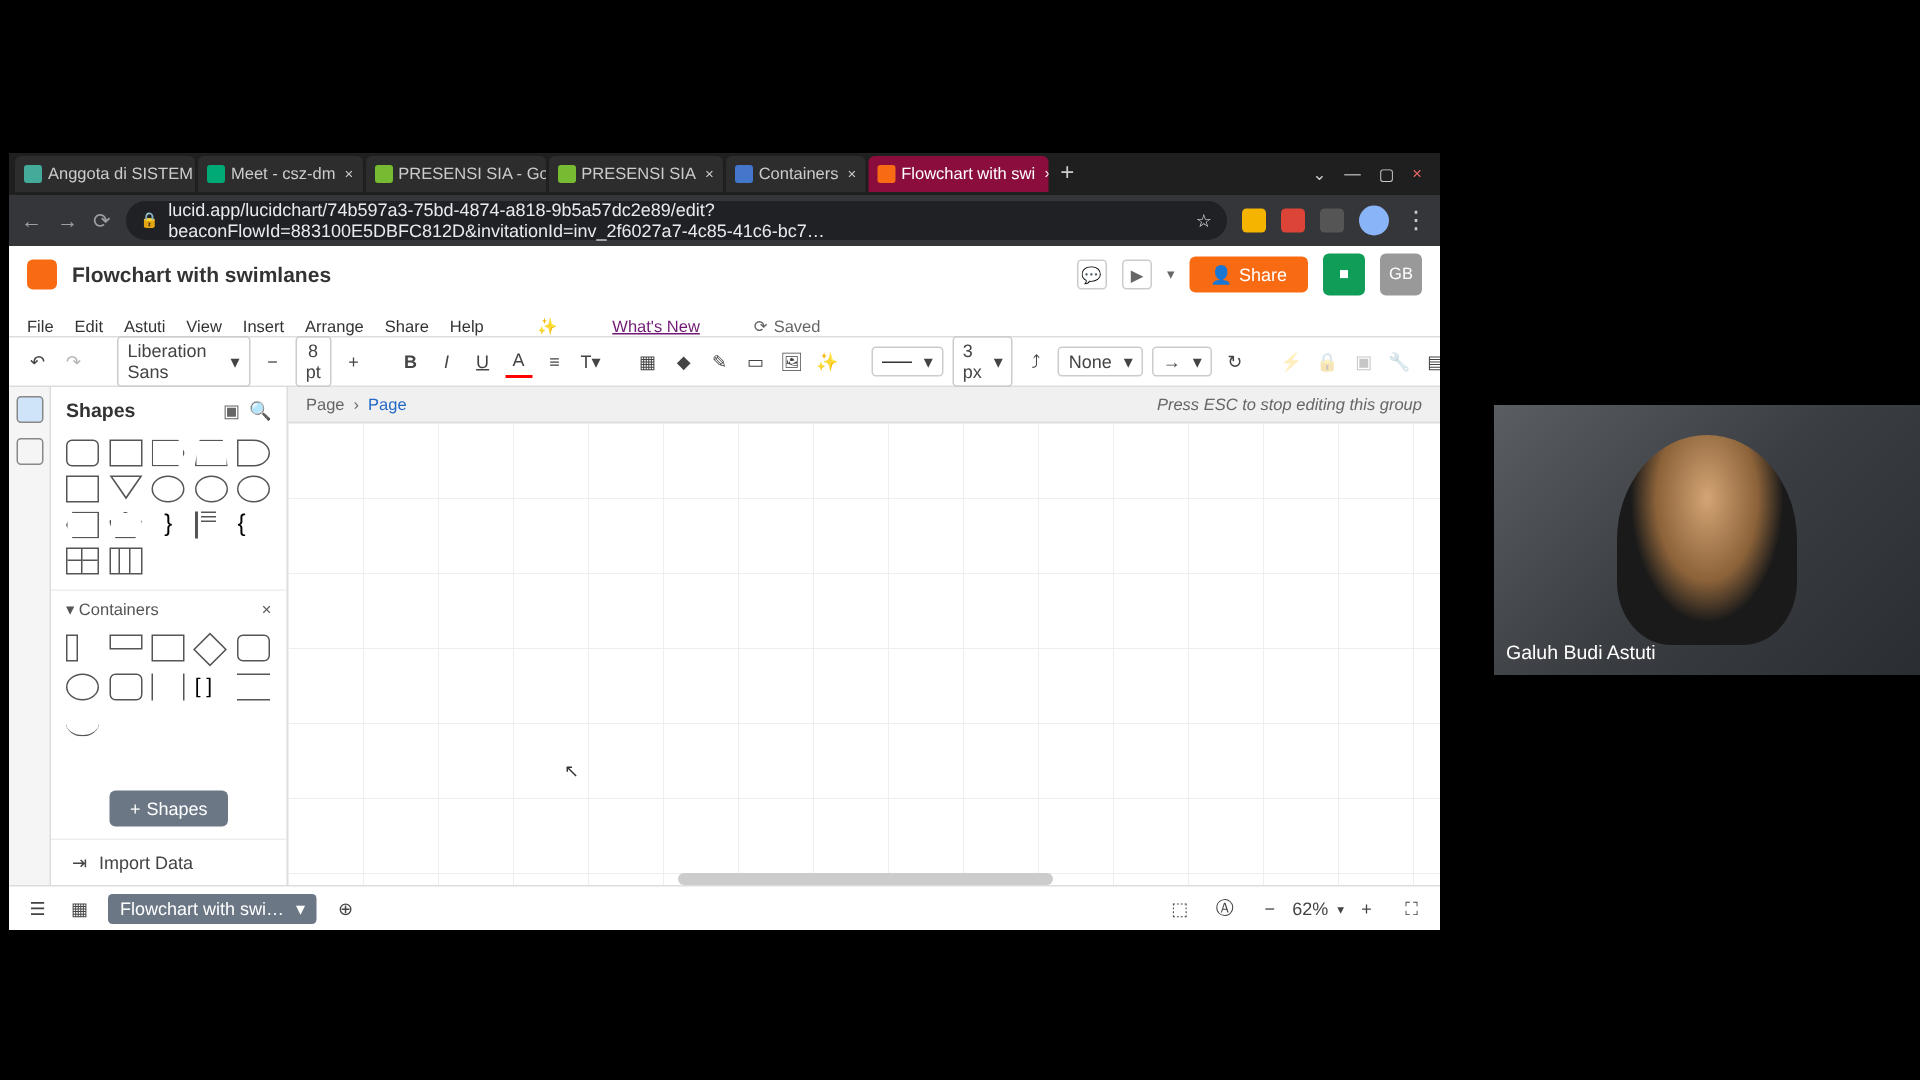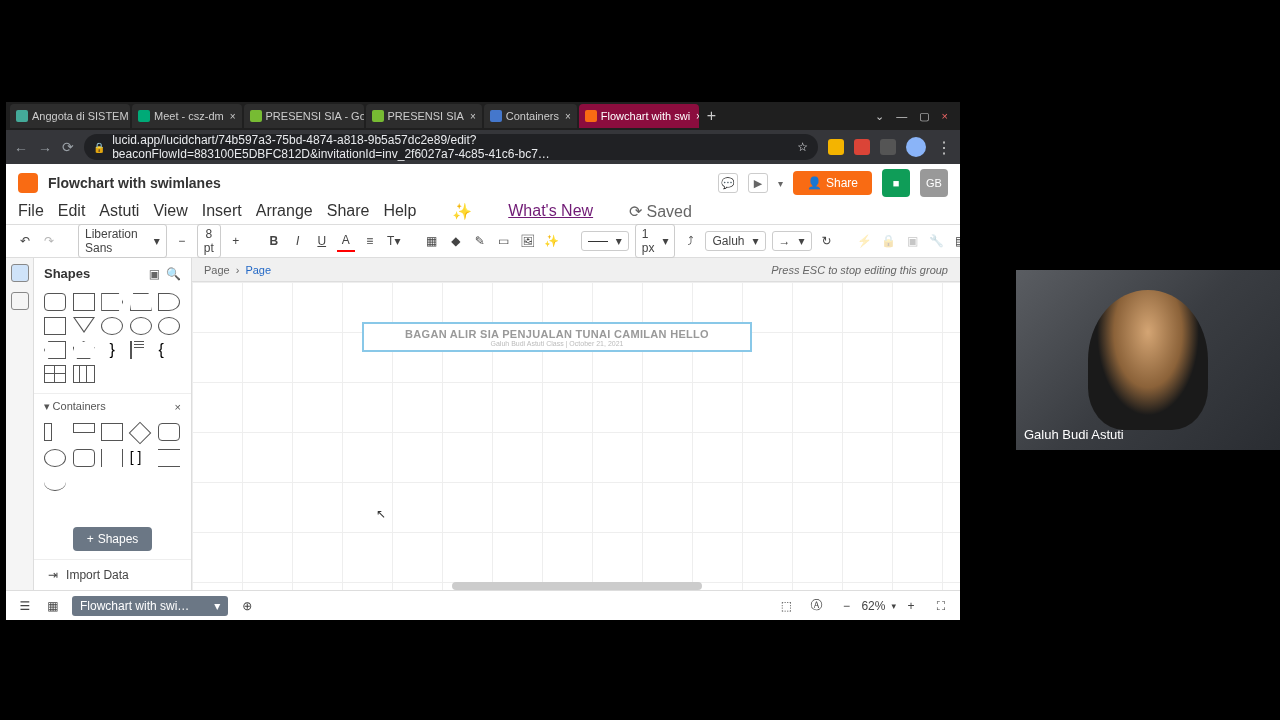--- a/index.html
+++ b/index.html
@@ -23,21 +23,21 @@
 .avatar { width: 20px; height: 20px; background: #8ab4f8; border-radius: 50%; }
 .app { flex: 1; display: flex; flex-direction: column; background: #fff; overflow: hidden; }
 .app-header { height: 38px; display: flex; align-items: center; padding: 0 12px; gap: 10px; }
 .logo { width: 20px; height: 20px; background: #f96b13; border-radius: 4px; }
 .doc-title { font-size: 14px; font-weight: bold; color: #333; }
 .header-right { margin-left: auto; display: flex; align-items: center; gap: 10px; }
 .share-btn { background: #f96b13; color: #fff; padding: 5px 14px; border-radius: 4px; font-size: 12px; display: flex; align-items: center; gap: 4px; cursor: pointer; }
 .sq-btn { width: 28px; height: 28px; background: #0f9d58; border-radius: 4px; display: flex; align-items: center; justify-content: center; color: #fff; font-size: 11px; }
 .sq-btn.gray { background: #999; }
 .hdr-icon { width: 20px; height: 20px; display: flex; align-items: center; justify-content: center; color: #666; cursor: pointer; border: 1px solid #ccc; border-radius: 3px; font-size: 11px; }
-.menu-bar { height: 22px; display: flex; align-items: flex-start; padding: 0 12px; gap: 14px; font-size: 16px; color: #333; }
+.menu-bar { height: 22px; display: flex; align-items: flex-end; padding: 0 12px; gap: 14px; font-size: 11px; color: #333; }
 .menu-item { cursor: pointer; }
 .menu-gap { width: 8px; }
 .whats-new { color: #701a75; text-decoration: underline; }
 .saved { color: #666; display: flex; align-items: center; gap: 4px; }
 .toolbar { height: 34px; border-top: 1px solid #ddd; border-bottom: 1px solid #ddd; display: flex; align-items: center; padding: 0 10px; gap: 6px; font-size: 12px; color: #444; }
 .tb-sep { width: 1px; height: 20px; background: #ddd; margin: 0 4px; }
 .tb-btn { min-width: 18px; height: 22px; display: flex; align-items: center; justify-content: center; cursor: pointer; padding: 0 2px; }
 .font-sel { border: 1px solid #ccc; padding: 2px 6px; border-radius: 3px; display: flex; align-items: center; gap: 16px; }
 .size-box { border: 1px solid #ccc; padding: 2px 6px; border-radius: 3px; width: 32px; text-align: center; }
 .dd { border: 1px solid #ccc; padding: 2px 6px; border-radius: 3px; display: flex; align-items: center; gap: 8px; }
@@ -63,24 +63,24 @@
 .breadcrumb { height: 24px; background: #f0f0f0; display: flex; align-items: center; padding: 0 12px; font-size: 11px; color: #666; justify-content: space-between; border-bottom: 1px solid #ddd; }
 .crumb { display: flex; gap: 6px; }
 .crumb-active { color: #2469c6; }
 .canvas { flex: 1; background: #fff; background-image: linear-gradient(#eee 1px, transparent 1px), linear-gradient(90deg, #eee 1px, transparent 1px); background-size: 50px 50px; position: relative; }
 .title-box { position: absolute; left: 170px; top: 40px; width: 390px; height: 30px; border: 2px solid #89c8e8; background: #fff; display: flex; flex-direction: column; align-items: center; justify-content: center; }
 .tbox-title { font-size: 11px; font-weight: bold; color: #999; letter-spacing: 0.3px; }
 .tbox-sub { font-size: 7px; color: #bbb; }
 .cursor { position: absolute; left: 184px; top: 225px; font-size: 12px; color: #333; }
 .hbar { position: absolute; bottom: 0; left: 260px; width: 250px; height: 8px; background: #ccc; border-radius: 4px; }
 .bottom-bar { height: 30px; border-top: 1px solid #ddd; display: flex; align-items: center; padding: 0 10px; gap: 10px; font-size: 12px; color: #444; }
-.page-sel { background: #6b7785; color: #fff; padding: 3px 8px; border-radius: 3px; display: flex; align-items: center; gap: 25px; }
+.page-sel { background: #6b7785; color: #fff; padding: 3px 8px; border-radius: 3px; display: flex; align-items: center; gap: 8px; }
 .bb-right { margin-left: auto; display: flex; align-items: center; gap: 12px; }
 .zoom { display: flex; align-items: center; gap: 6px; }
-.video-overlay { position: absolute; right: 0; top: 270px; width: 264px; height: 180px; background: #3a3d42; margin-left: 24px; }
+.video-overlay { position: absolute; right: 0; top: 270px; width: 284px; height: 180px; background: #3a3d42; margin-left: 24px; }
 .video-name { position: absolute; left: 8px; bottom: 8px; color: #fff; font-size: 13px; }
 .vid-bg { width: 100%; height: 100%; background: linear-gradient(135deg, #5a5d62 0%, #3a3d42 50%, #2a2d32 100%); display: flex; align-items: center; justify-content: center; }
 .person { width: 120px; height: 140px; background: radial-gradient(ellipse at 50% 30%, #d4a574 0%, #8b6239 40%, #1a1a1a 60%); border-radius: 50% 50% 30% 30%; }
 </style>
 </head>
 <body>
 
 <div class="browser">
   <div class="tab-bar">
     <div class="tab">
@@ -201,26 +201,26 @@
       <span class="tb-btn">✎</span>
       <span class="tb-btn">▭</span>
       <span class="tb-btn">🖼</span>
       <span class="tb-btn">✨</span>
       <div class="tb-sep"></div>
       <div class="dd">
           <span style="border-top:1px solid #333;width:20px"></span>
           <span>▾</span>
         </div>
       <div class="dd">
-          <span>1 px</span>
+          <span>3 px</span>
           <span>▾</span>
         </div>
       <span class="tb-btn">⤴</span>
       <div class="dd">
-          <span>Galuh</span>
+          <span>None</span>
           <span>▾</span>
         </div>
       <div class="dd">
           <span>→</span>
           <span>▾</span>
         </div>
       <span class="tb-btn">↻</span>
       <div class="tb-sep"></div>
       <span class="tb-btn" style="opacity:.3">⚡</span>
       <span class="tb-btn" style="opacity:.3">🔒</span>
@@ -303,24 +303,20 @@
       <div class="canvas-area">
         <div class="breadcrumb">
           <div class="crumb">
             <span>Page</span>
             <span>›</span>
             <span class="crumb-active">Page</span>
           </div>
           <span style="font-style:italic">Press ESC to stop editing this group</span>
         </div>
         <div class="canvas">
-          <div class="title-box">
-            <div class="tbox-title">BAGAN ALIR SIA PENJUALAN TUNAI CAMILAN HELLO</div>
-            <div class="tbox-sub">Galuh Budi Astuti Class  |  October 21, 2021</div>
-          </div>
           <div class="cursor">↖</div>
           <div class="hbar"></div>
         </div>
       </div>
     </div>
     <div class="bottom-bar">
       <span class="tb-btn">☰</span>
       <span class="tb-btn">▦</span>
       <div class="page-sel">
           <span>Flowchart with swi…</span>

